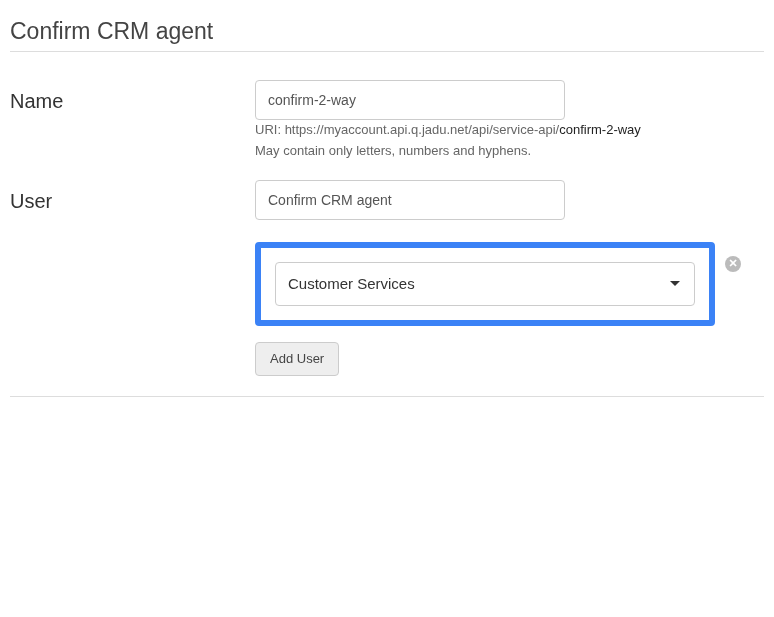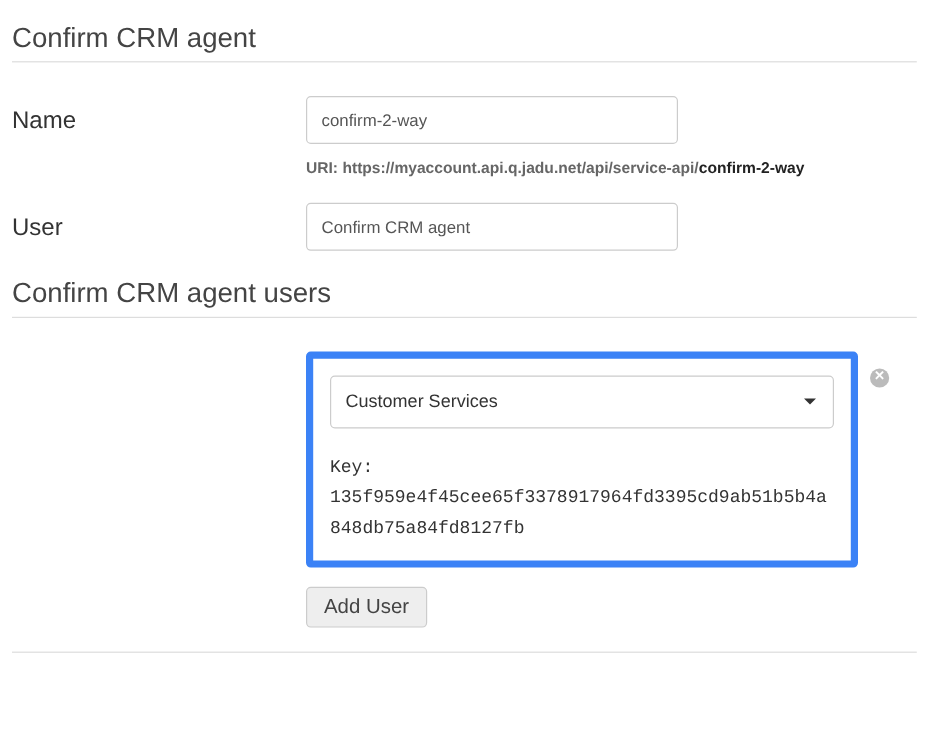--- a/index.html
+++ b/index.html
@@ -42,23 +42,21 @@
       height: 40px;
       border: 1px solid #ccc;
       border-radius: 4px;
       padding: 0 12px;
       font-size: 14px;
       color: #555;
     }
     .help-text {
       font-size: 13px;
       color: #666;
-      margin-top: 10px;
       line-height: 1.6;
-      font-weight: bold;
     }
     .help-text .uri-path {
       color: #222;
     }
     .user-card-wrapper {
       display: flex;
       align-items: flex-start;
     }
     .user-card {
       border: 6px solid #3b82f6;
@@ -115,21 +113,21 @@
       justify-content: center;
       font-size: 11px;
       font-weight: bold;
       cursor: pointer;
       line-height: 1;
     }
     .add-user-btn {
       margin-top: 16px;
       height: 34px;
       padding: 0 14px;
-      font-size: 17px;
+      font-size: 13px;
       color: #444;
       background: #eee;
       border: 1px solid #ccc;
       border-radius: 4px;
       cursor: pointer;
     }
     hr.section-end {
       border: none;
       border-top: 1px solid #ddd;
       margin-top: 20px;
@@ -144,53 +142,49 @@
 <h2 class="section-header">Confirm CRM agent</h2>
 
 <div class="form-row">
   <div class="form-label-col">Name</div>
   <div class="form-field-col">
     <input type="text" class="text-input" value="confirm-2-way" style="">
     <div class="help-text">
       <div>
         <span>URI: </span><span>https://myaccount.api.q.jadu.net/api/service-api/</span><span class="uri-path">confirm-2-way</span>
       </div>
+      <div>May contain only letters, numbers and hyphens.</div>
     </div>
   </div>
 </div>
 
 <div class="form-row">
   <div class="form-label-col">User</div>
   <div class="form-field-col">
     <input type="text" class="text-input" value="Confirm CRM agent" style="">
   </div>
 </div>
 
 <div class="second-section">
-  <h2 class="section-header">Confirm CRM agent users</h2>
 
   <div class="form-row">
     <div class="form-label-col"></div>
     <div class="form-field-col">
       <div class="user-card-wrapper">
         <div class="user-card">
           <div class="select-wrap">
             <select class="select-input">
               <option>Customer Services</option>
             </select>
             <span class="select-caret">
               <svg width="12" height="8" viewBox="0 0 12 8">
                   <path d="M1 1 L6 6 L11 1 Z" fill="#333"></path>
                 </svg>
             </span>
           </div>
-          <div class="key-block">
-            <div>Key:</div>
-            <div>135f959e4f45cee65f3378917964fd3395cd9ab51b5b4a848db75a84fd8127fb</div>
-          </div>
         </div>
         <div class="remove-icon">✕</div>
       </div>
 
       <button class="add-user-btn">Add User</button>
     </div>
   </div>
 
   <hr class="section-end">
 </div>

